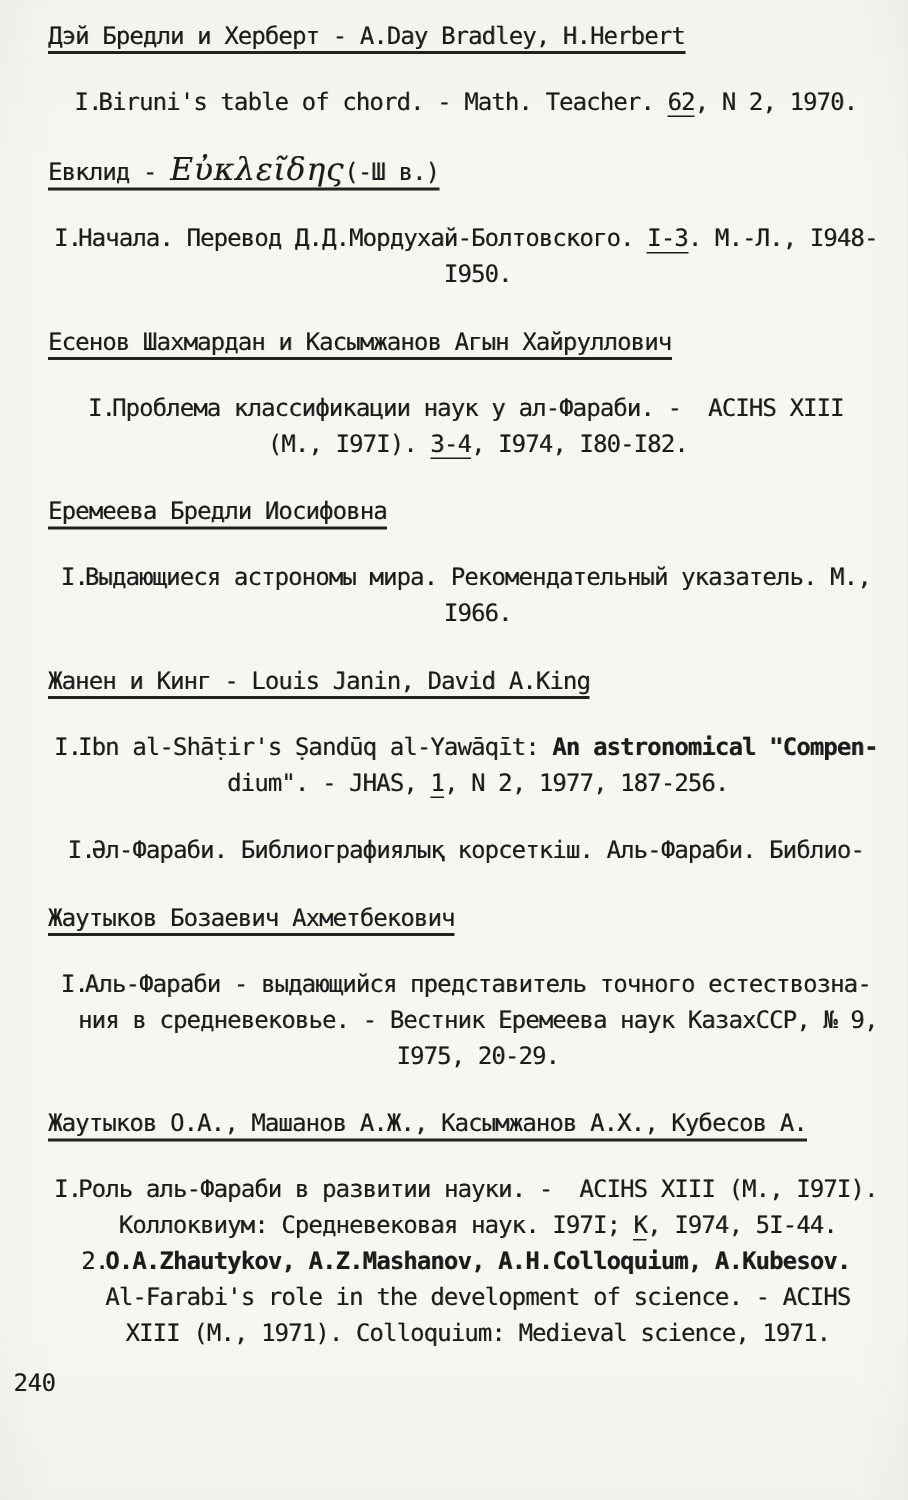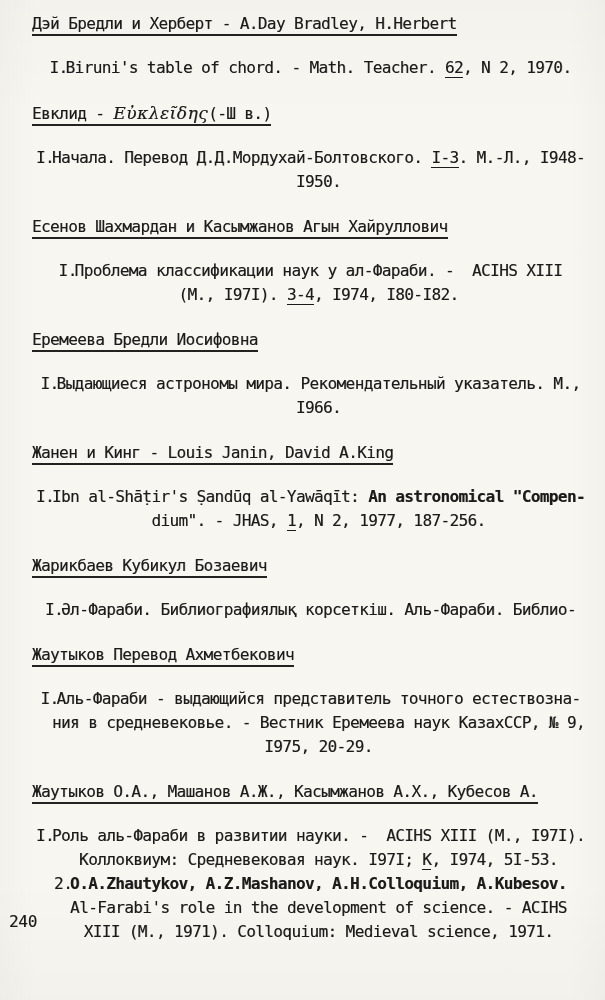--- a/index.html
+++ b/index.html
@@ -27,21 +27,21 @@
   .hl { border-bottom: 2px solid #232220; padding-bottom: 1px; }
   .entries { margin-top: 20px; }
   .entry { margin: 0; text-align: center; }
   .line { white-space: pre; }
   .line.cont { padding-left: 16px; }
   .num { display: inline-block; width: 16px; white-space: pre; }
   .u { border-bottom: 1.7px solid currentColor; }
   .g {
     font-family: "DejaVu Serif", serif;
     font-style: italic;
-    font-size: 17px;
+    font-size: 21px;
     letter-spacing: 0.5px;
   }
   .b { font-weight: bold; }
   .page-number {
     position: absolute;
     left: 9px;
     top: 910px;
     letter-spacing: -0.3px;
   }
 </style>
@@ -88,43 +88,42 @@
       <section class="section">
         <div class="heading"><span class="hl"><span class="seg">Жанен и Кинг - Louis Janin, David A.King</span></span></div>
         <div class="entries">
           <div class="entry">
             <div class="line"><span class="num">I.</span><span class="seg">Ibn al-Shāṭir's Ṣandūq al-Yawāqīt: </span><span class="seg b">An astronomical "Compen-</span></div>
             <div class="line cont"><span class="seg">dium". - JHAS, </span><span class="seg u">1</span><span class="seg">, N 2, 1977, 187-256.</span></div>
           </div>
         </div>
       </section>
       <section class="section">
-        <div class="heading"><span class="hl"><span class="seg">Жарикбаев Кубикул Бозаевич</span></span></div>
         <div class="entries">
           <div class="entry">
             <div class="line"><span class="num">I.</span><span class="seg">Әл-Фараби. Библиографиялық корсеткіш. Аль-Фараби. Библио-</span></div>
           </div>
         </div>
       </section>
       <section class="section">
-        <div class="heading"><span class="hl"><span class="seg">Жаутыков Перевод Ахметбекович</span></span></div>
+        <div class="heading"><span class="hl"><span class="seg">Жаутыков Бозаевич Ахметбекович</span></span></div>
         <div class="entries">
           <div class="entry">
             <div class="line"><span class="num">I.</span><span class="seg">Аль-Фараби - выдающийся представитель точного естествозна-</span></div>
             <div class="line cont"><span class="seg">ния в средневековье. - Вестник Еремеева наук КазахССР, № 9,</span></div>
             <div class="line cont"><span class="seg">I975, 20-29.</span></div>
           </div>
         </div>
       </section>
       <section class="section">
         <div class="heading"><span class="hl"><span class="seg">Жаутыков О.А., Машанов А.Ж., Касымжанов А.Х., Кубесов А.</span></span></div>
         <div class="entries">
           <div class="entry">
             <div class="line"><span class="num">I.</span><span class="seg">Роль аль-Фараби в развитии науки. -  ACIHS XIII (М., I97I).</span></div>
-            <div class="line cont"><span class="seg">Коллоквиум: Средневековая наук. I97I; </span><span class="seg u">К</span><span class="seg">, I974, 5I-53.</span></div>
+            <div class="line cont"><span class="seg">Коллоквиум: Средневековая наук. I97I; </span><span class="seg u">К</span><span class="seg">, I974, 5I-44.</span></div>
           </div>
           <div class="entry">
             <div class="line"><span class="num">2.</span><span class="seg b">O.A.Zhautykov, A.Z.Mashanov, A.H.Colloquium, A.Kubesov.</span></div>
             <div class="line cont"><span class="seg">Al-Farabi's role in the development of science. - ACIHS</span></div>
             <div class="line cont"><span class="seg">XIII (M., 1971). Colloquium: Medieval science, 1971.</span></div>
           </div>
         </div>
       </section>
     </div>
   <div class="page-number">240</div>

